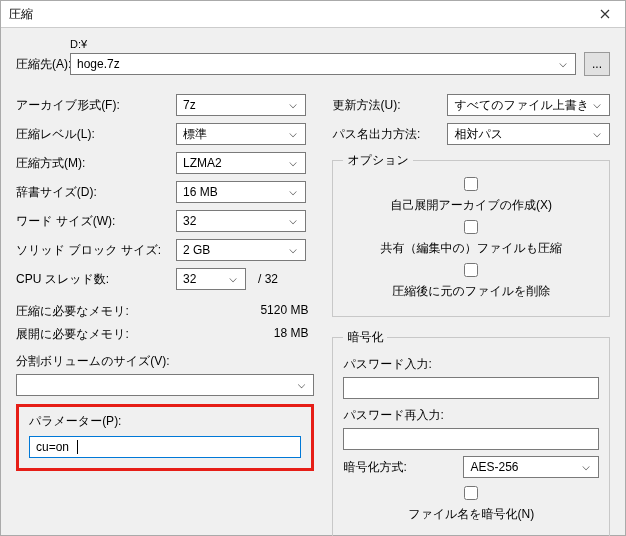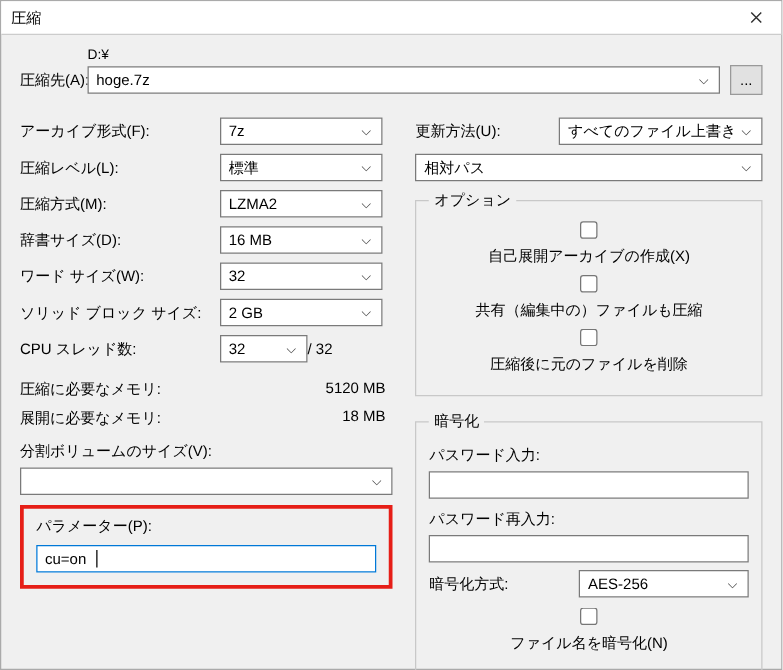--- a/index.html
+++ b/index.html
@@ -90,20 +90,21 @@
   .col-left .row .combo.wide { width: 130px; }
   .right-row .label { width: 115px; }
   .right-row .combo { flex: 1; }
   .info-row {
     display: flex;
     justify-content: space-between;
     margin-bottom: 6px;
     padding-right: 6px;
   }
   .cpu-slash {
+    margin-left: 12px;
   }
   fieldset {
     border: 1px solid #c8c8c8;
     margin: 6px 0 12px 0;
     padding: 8px 10px 10px 10px;
     background: transparent;
   }
   fieldset legend {
     padding: 0 4px;
     font-size: 12px;
@@ -301,20 +302,21 @@
 
         <div class="row right-row">
           <span class="label">更新方法(U):</span>
           <div class="combo">
             <span class="val">すべてのファイル上書き</span>
             <span class="arrow">⌵</span>
           </div>
         </div>
 
         <div class="row right-row">
+          <span class="label">パス名出力方法:</span>
           <div class="combo">
             <span class="val">相対パス</span>
             <span class="arrow">⌵</span>
           </div>
         </div>
 
         <fieldset>
           <legend>オプション</legend>
           <div class="check-row">
             <input type="checkbox" style="">

